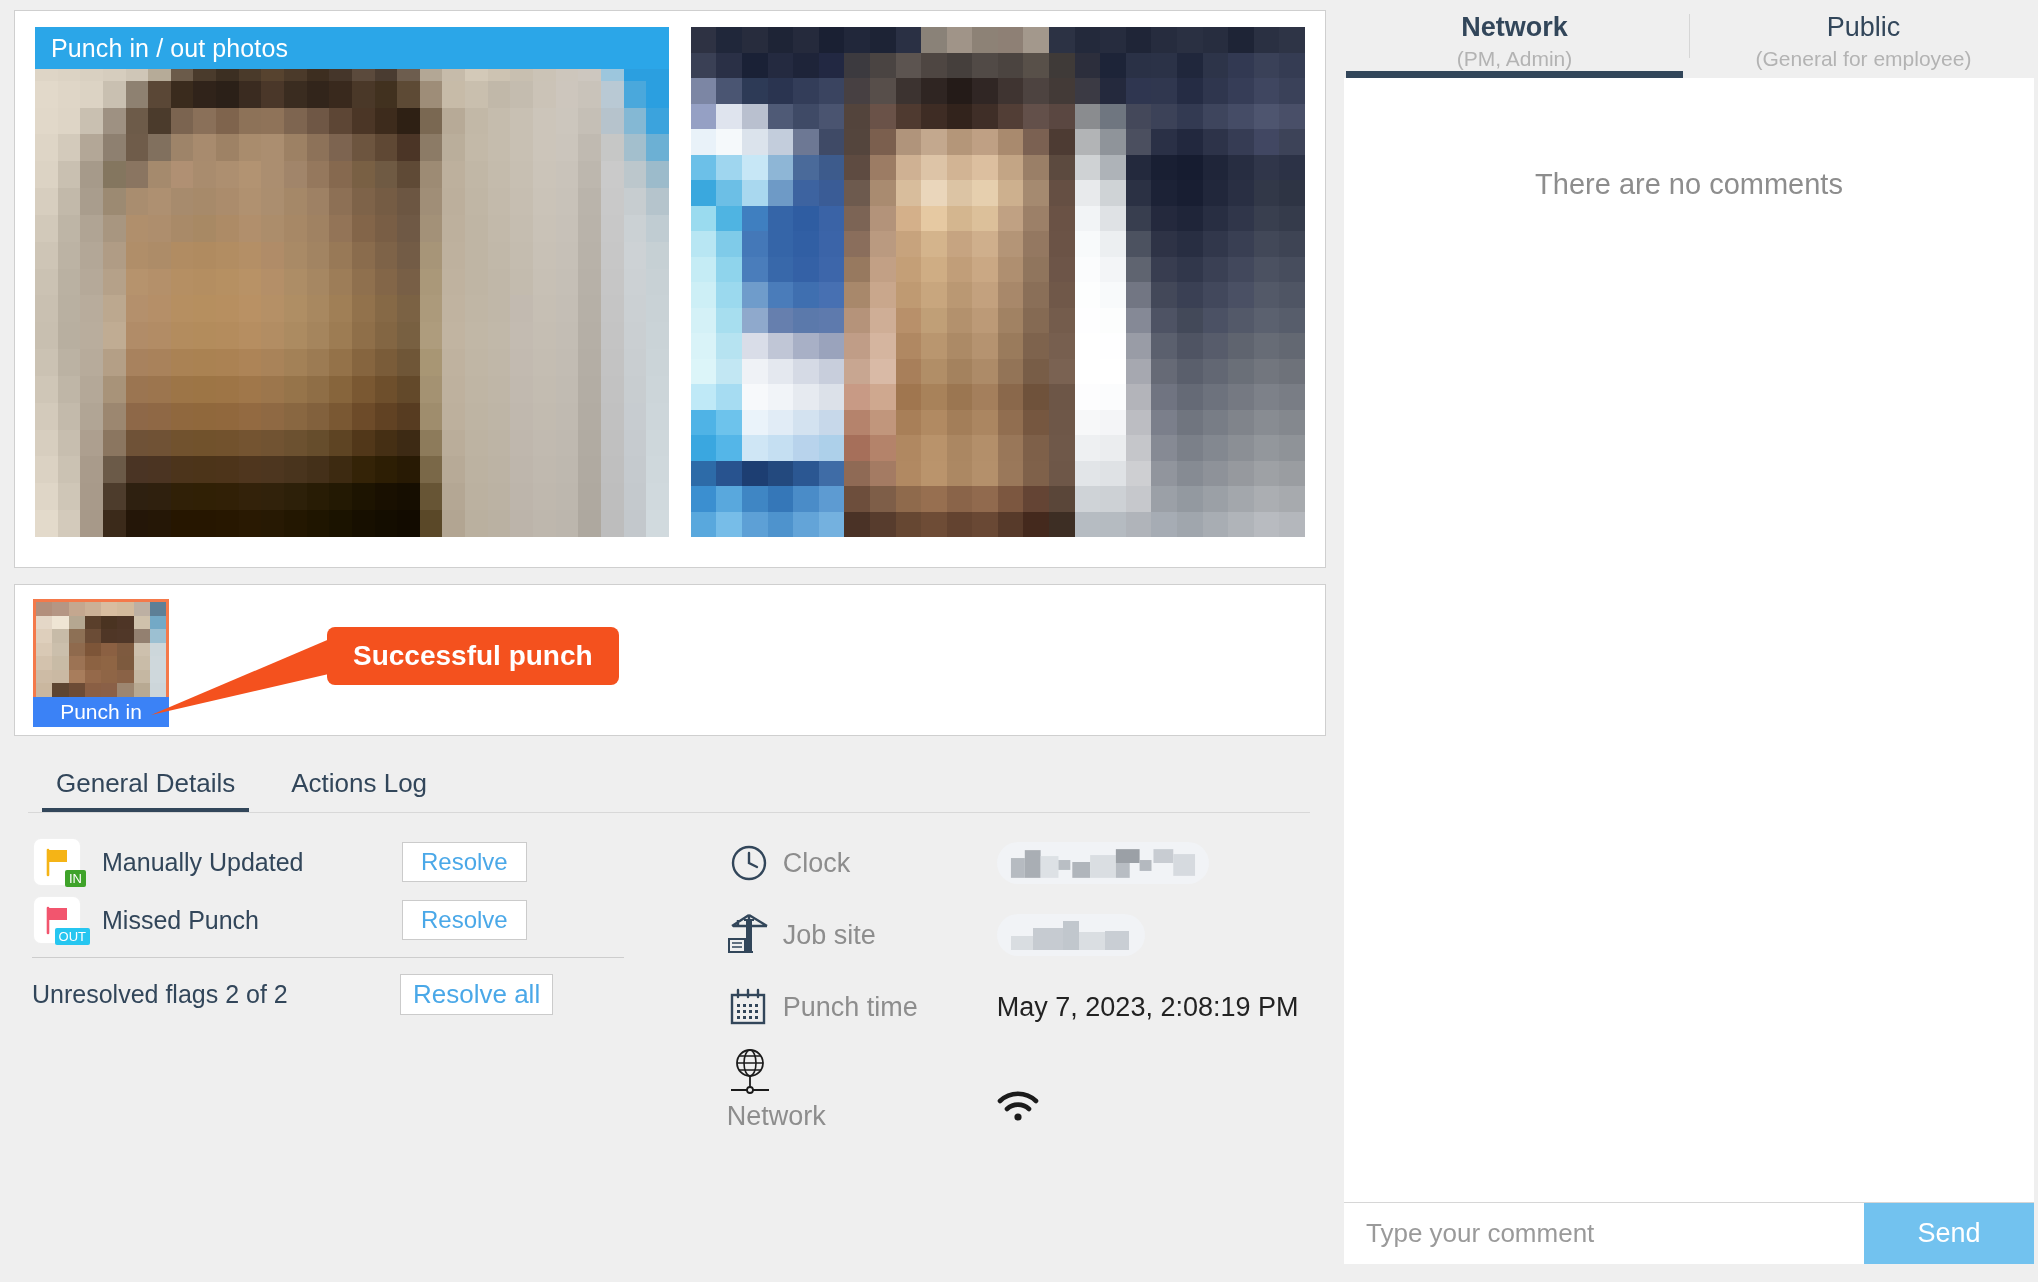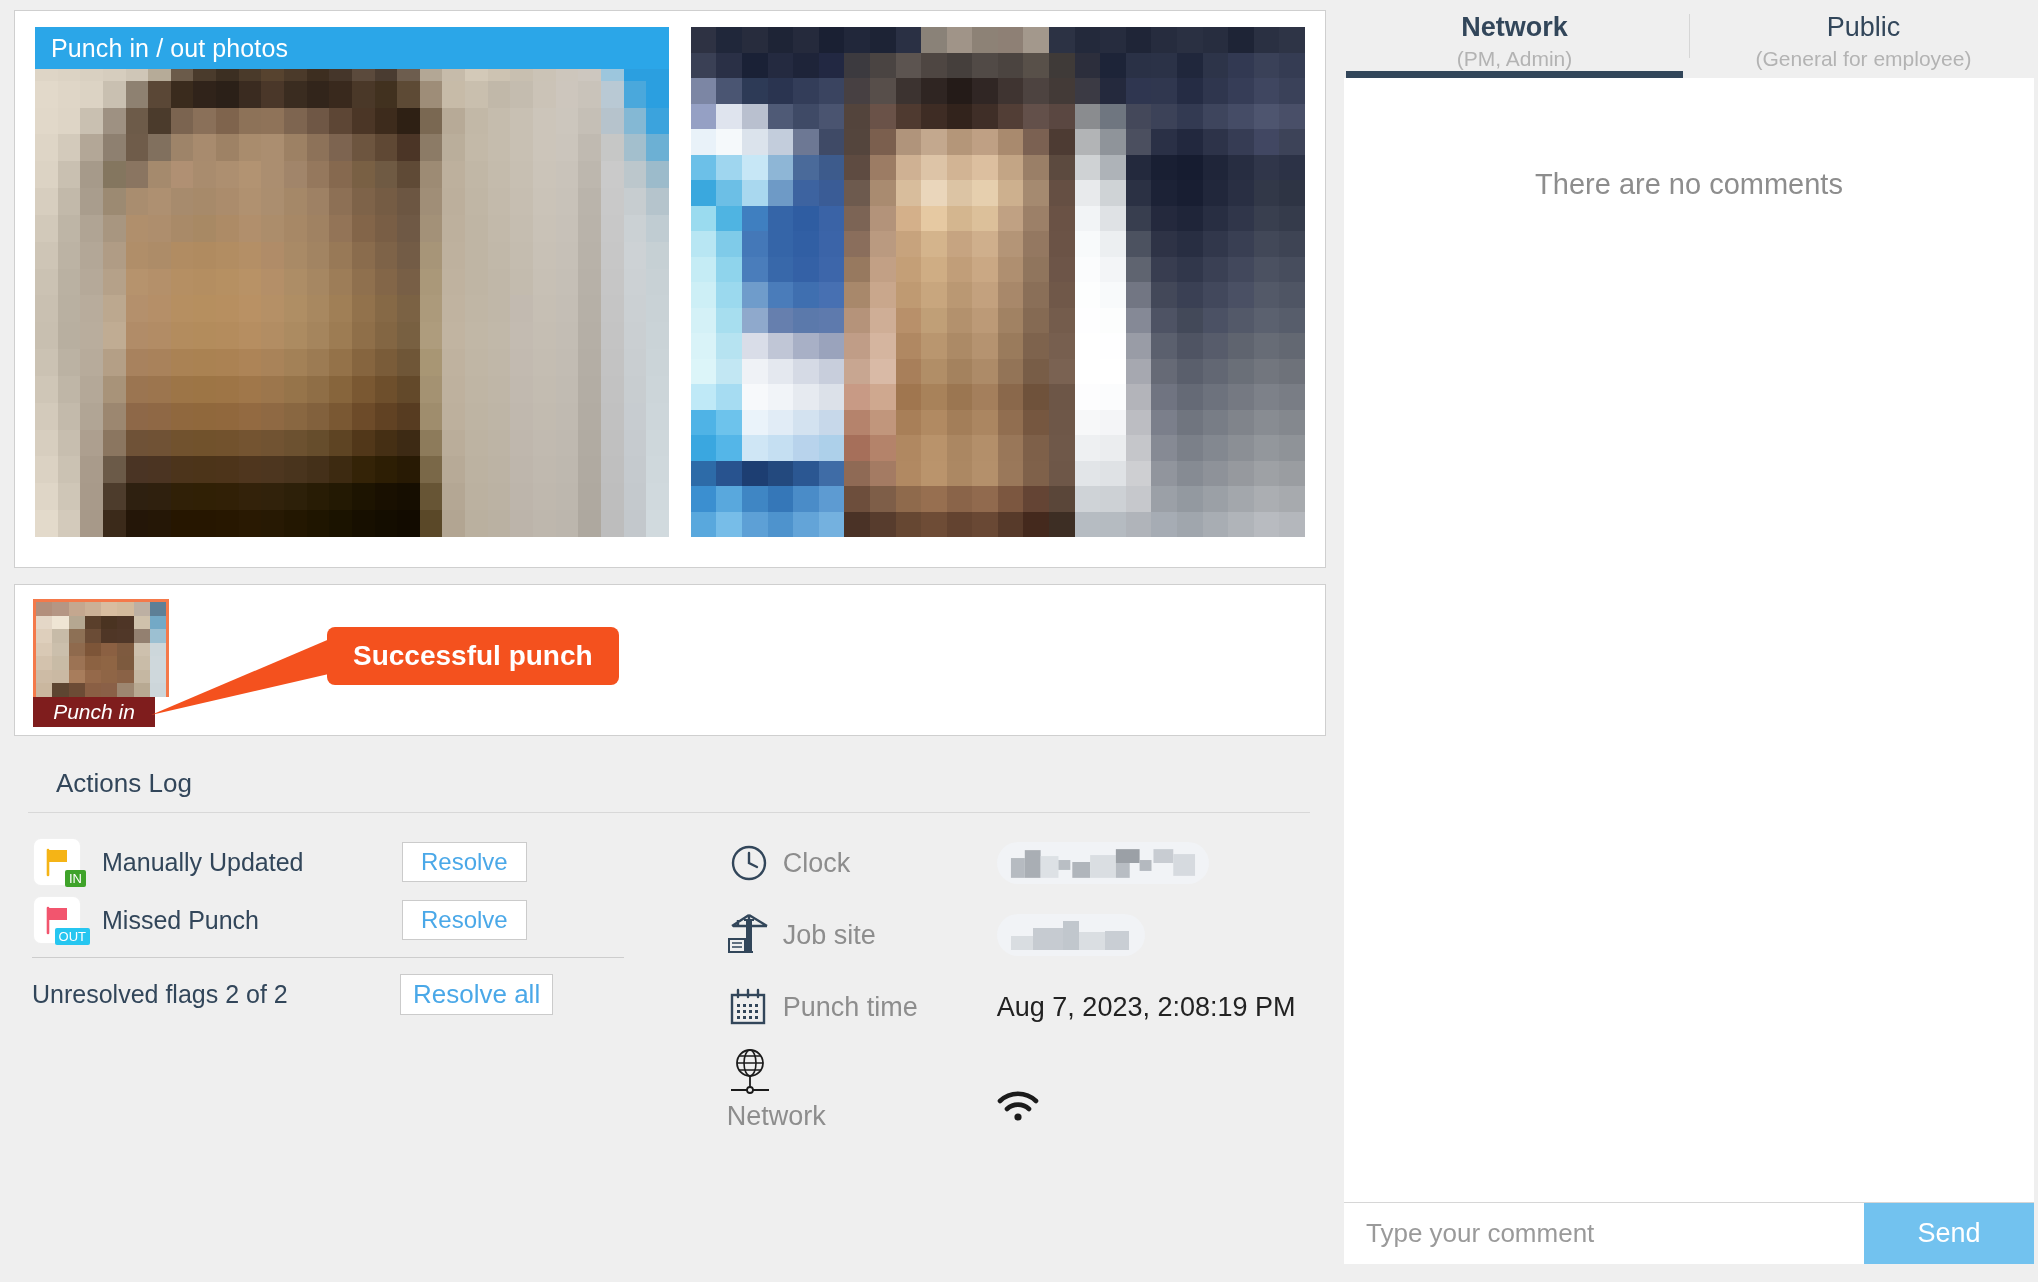--- a/index.html
+++ b/index.html
@@ -44,22 +44,22 @@
 
   
   .thumbs-panel { margin-top: 16px; height: 152px; padding: 14px 18px; }
   .thumb-wrap { position: relative; width: 136px; height: 124px; }
   .thumb-img {
     width: 136px; height: 98px; border: 3px solid #f4794a;
     border-bottom: none; display: grid; overflow: hidden;
   }
   .thumb-img span { display: block; }
   .thumb-label {
-    width: 122px; height: 30px; background: #7f1d1d; color: #fff;
-    font-size: 21px; display: flex; align-items: center; justify-content: center; font-style: italic;
+    width: 136px; height: 30px; background: #3b82f6; color: #fff;
+    font-size: 21px; display: flex; align-items: center; justify-content: center;
   }
   
   .callout {
     position: absolute; left: 312px; top: 42px;
     background: #f4511e; color: #fff;
     font-size: 28px; font-weight: bold;
     padding: 13px 26px; border-radius: 8px;
     white-space: nowrap; z-index: 4;
   }
   .callout-arrow { position: absolute; left: 130px; top: 30px; z-index: 3; }
@@ -1254,20 +1254,23 @@
           </div>
         <div class="thumb-label">Punch in</div>
       </div>
       <svg class="callout-arrow" width="220" height="110" viewBox="0 0 220 110">
         <path d="M6 100 L208 14 L214 52 Z" fill="#f4511e"></path>
       </svg>
       <div class="callout">Successful punch</div>
     </div>
 
     <div class="tabs">
+      <div class="tab active">
+        <span>General Details</span>
+      </div>
       <div class="tab">
         <span>Actions Log</span>
       </div>
     </div>
 
     <div class="details">
 
       <div class="col-left">
 
         <div class="flag-row">
@@ -1363,21 +1366,21 @@
                 <rect x="22" y="24" width="3" height="3"></rect>
                   <rect x="28" y="24" width="3" height="3"></rect>
                 <rect x="10" y="30" width="3" height="3"></rect>
                   <rect x="16" y="30" width="3" height="3"></rect>
                 <rect x="22" y="30" width="3" height="3"></rect>
                   <rect x="28" y="30" width="3" height="3"></rect>
               </g>
             </svg>
           </div>
           <div class="info-label">Punch time</div>
-          <div class="info-value">Aug 7, 2023, 2:08:19 PM</div>
+          <div class="info-value">May 7, 2023, 2:08:19 PM</div>
         </div>
 
         <div class="info-row network">
           <div class="net-icon-wrap">
             <svg width="46" height="54" viewBox="0 0 46 54">
               <circle cx="23" cy="16" r="13" stroke="#1b1b1b" stroke-width="1.8" fill="none"></circle>
               <ellipse cx="23" cy="16" rx="6" ry="13" stroke="#1b1b1b" stroke-width="1.6" fill="none"></ellipse>
               <path d="M10 16 L36 16 M12 9 L34 9 M12 23 L34 23" stroke="#1b1b1b" stroke-width="1.5"></path>
               <path d="M23 29 L23 41" stroke="#1b1b1b" stroke-width="1.8"></path>
               <circle cx="23" cy="43" r="3" stroke="#1b1b1b" stroke-width="1.8" fill="none"></circle>

